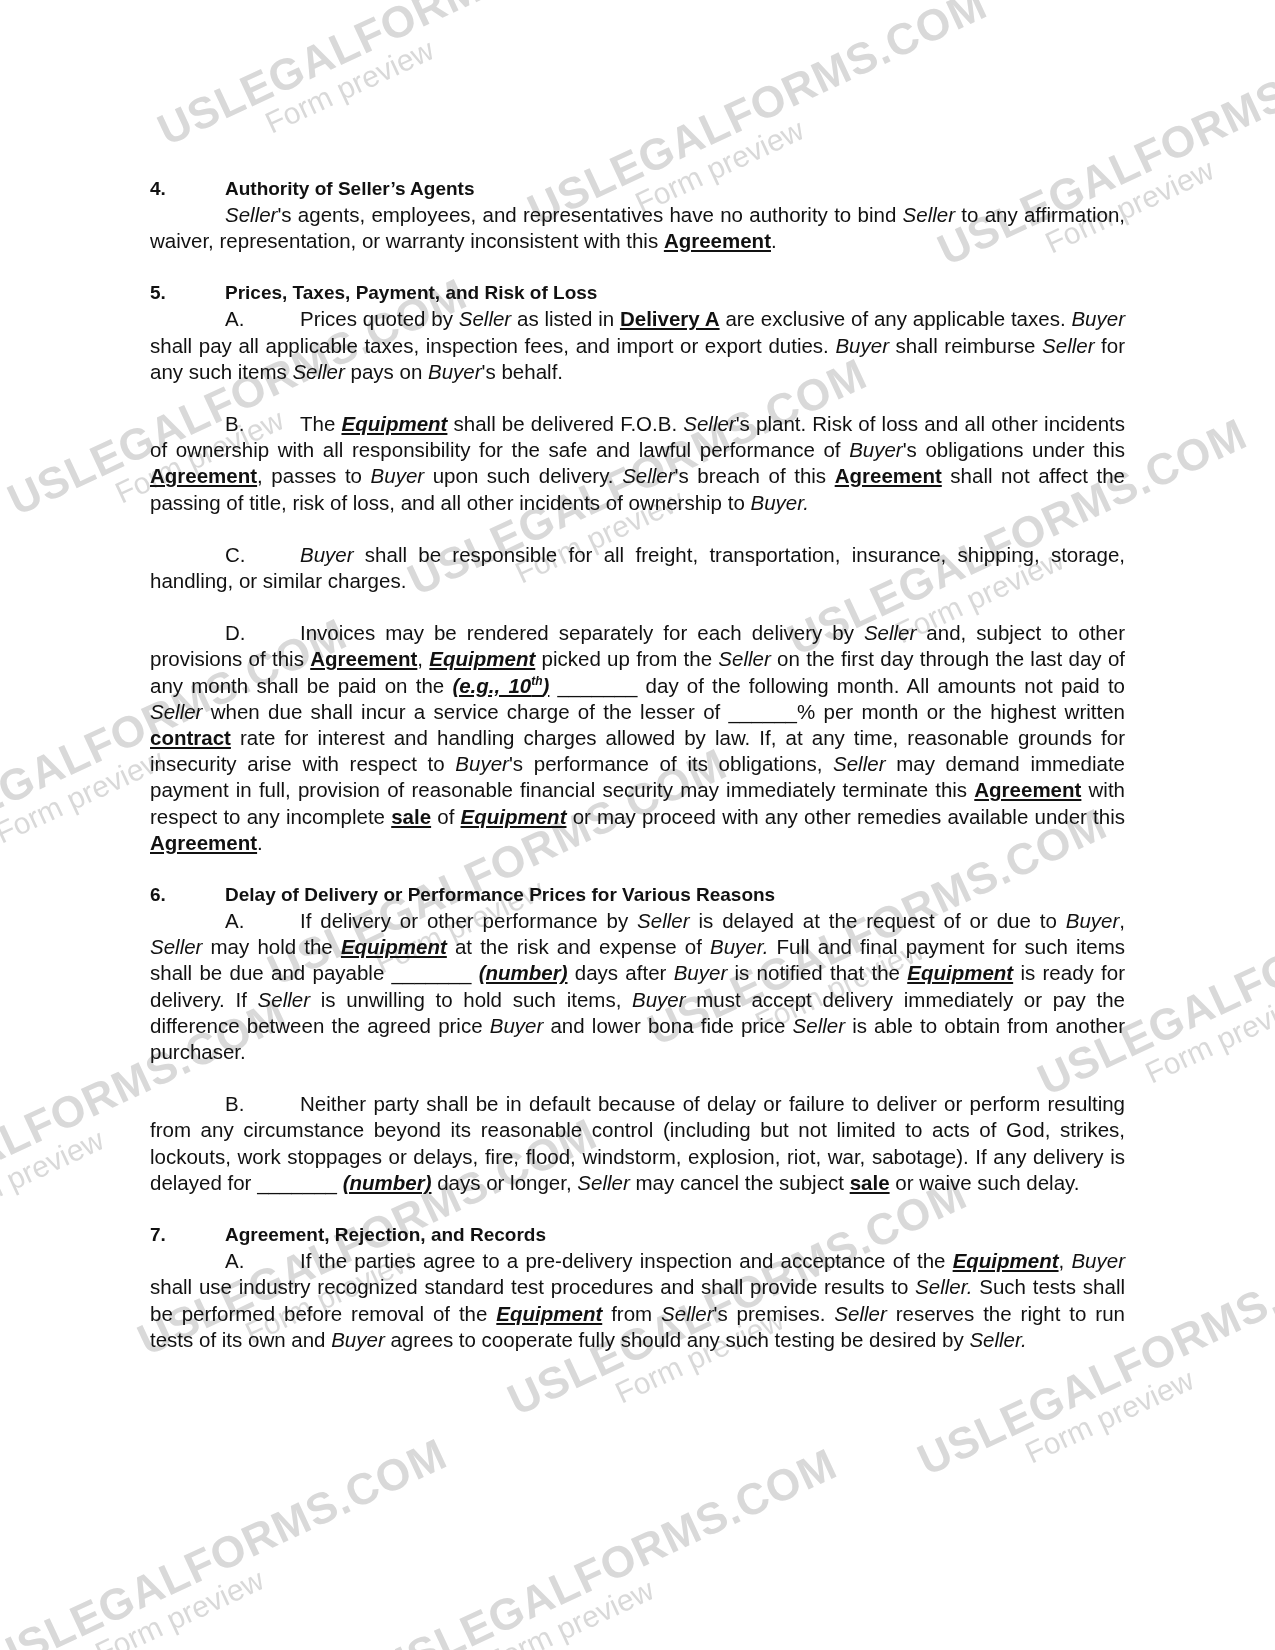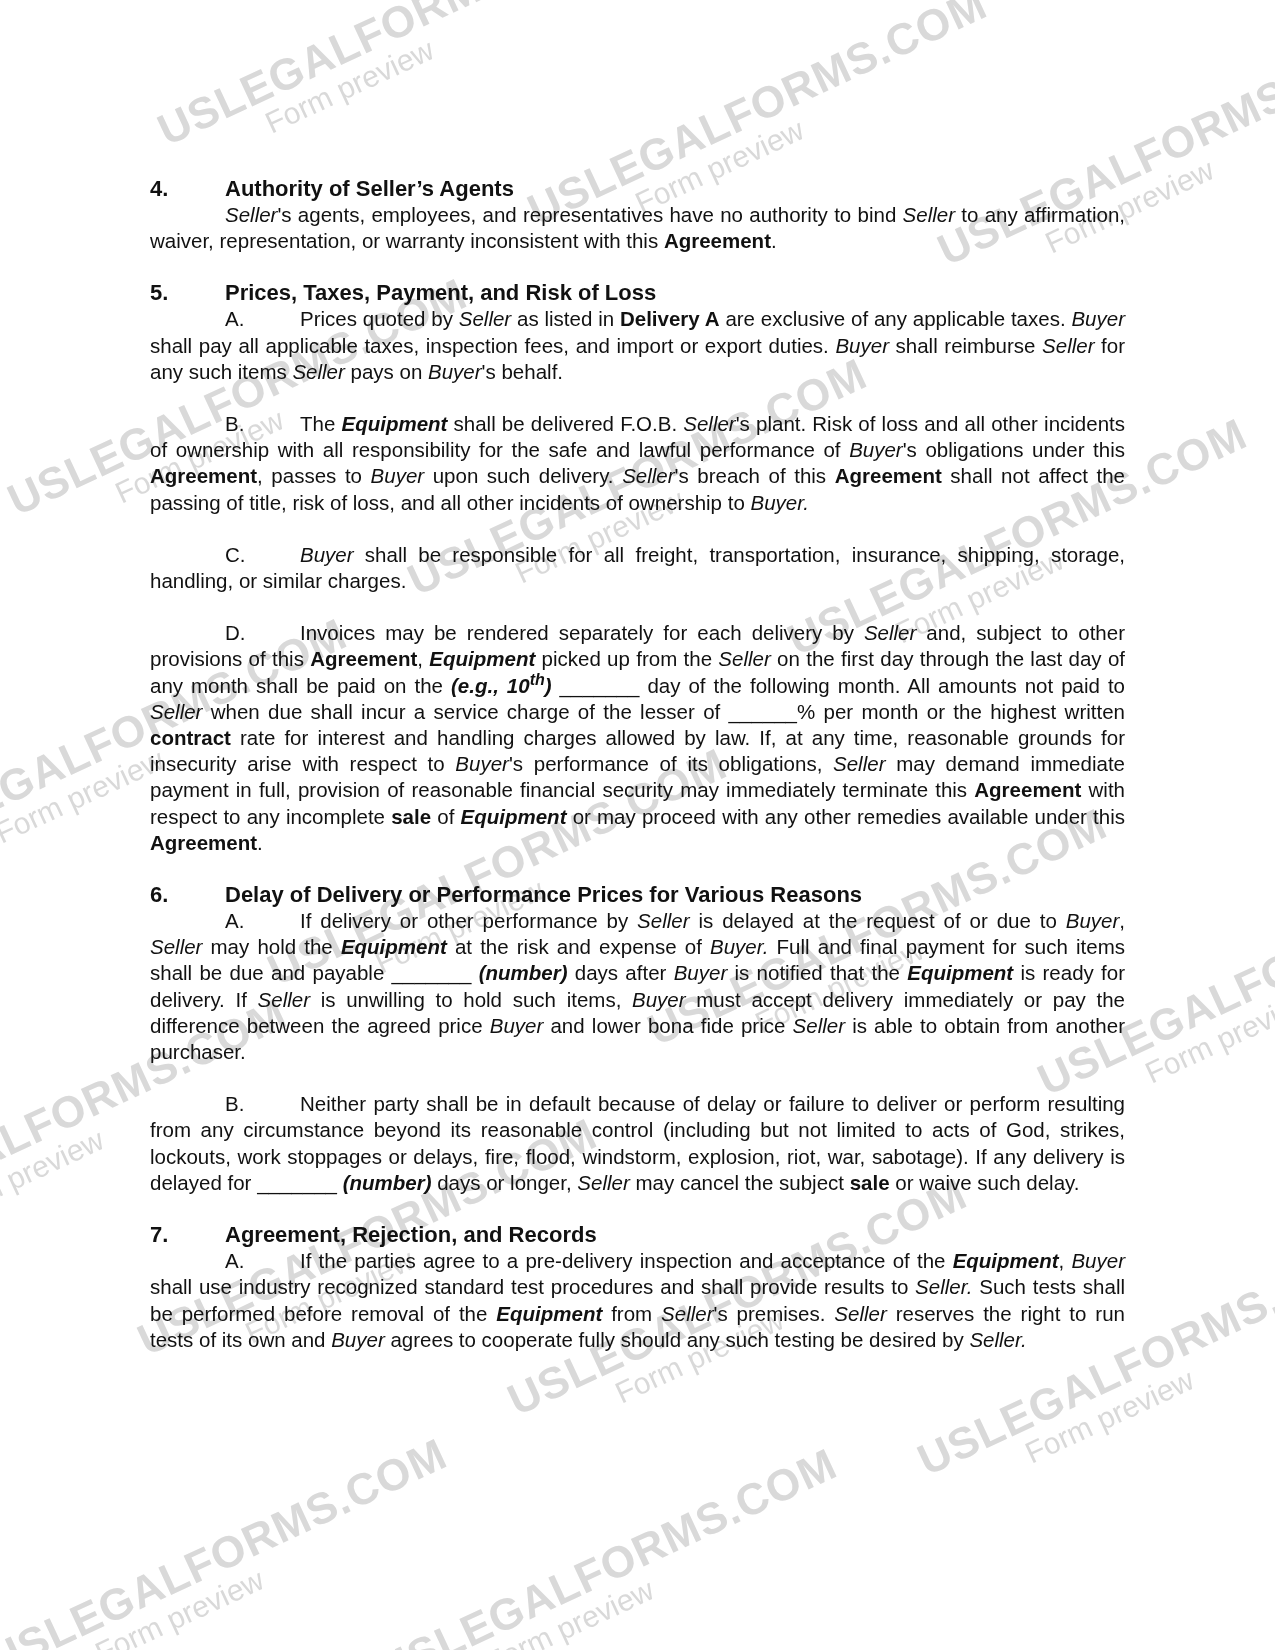--- a/index.html
+++ b/index.html
@@ -3,29 +3,29 @@
 <meta charset="utf-8">
 <style>
   html, body { margin:0; padding:0; background:#ffffff; }
   body { width:1275px; height:1650px; position:relative; overflow:hidden;
          font-family:"Liberation Sans", sans-serif; color:#111; }
   .wm { position:absolute; font-family:"Liberation Sans", sans-serif; color:#d9d9d9; white-space:nowrap;
         transform:rotate(-25deg); transform-origin:left top; pointer-events:none; z-index:0; }
   .wm .a { font-weight:bold; font-size:44px; letter-spacing:1px; display:block; }
   .wm .b { font-size:30px; display:block; margin-left:100px; margin-top:-4px; }
   .page { position:absolute; left:150px; top:176px; width:975px; z-index:1; }
-  .h { font-weight:bold; font-size:22px; line-height:26px; margin:0; }
+  .h { font-weight:bold; font-size:19px; line-height:26px; margin:0; }
   .h .num { display:inline-block; width:75px; }
   .p { font-size:20.5px; line-height:26.2px; text-align:justify; margin:0; }
   .p .ind { display:inline-block; width:75px; }
   .p .sub { display:inline-block; width:75px; }
   .gap { height:26px; }
   i { font-style:italic; }
-  b { font-weight:bold; }
-  sup { font-size:16px; line-height:0; }
+  b { font-weight:bold;text-decoration:underline; }
+  sup { font-size:12px; line-height:0; }
 </style>
 </head>
 <body>
 
 <div class="wm" style="left:150px;top:110px;">
     <span class="a">USLEGALFORMS.COM</span>
     <span class="b">Form preview</span>
   </div>
 <div class="wm" style="left:520px;top:190px;">
     <span class="a">USLEGALFORMS.COM</span>

